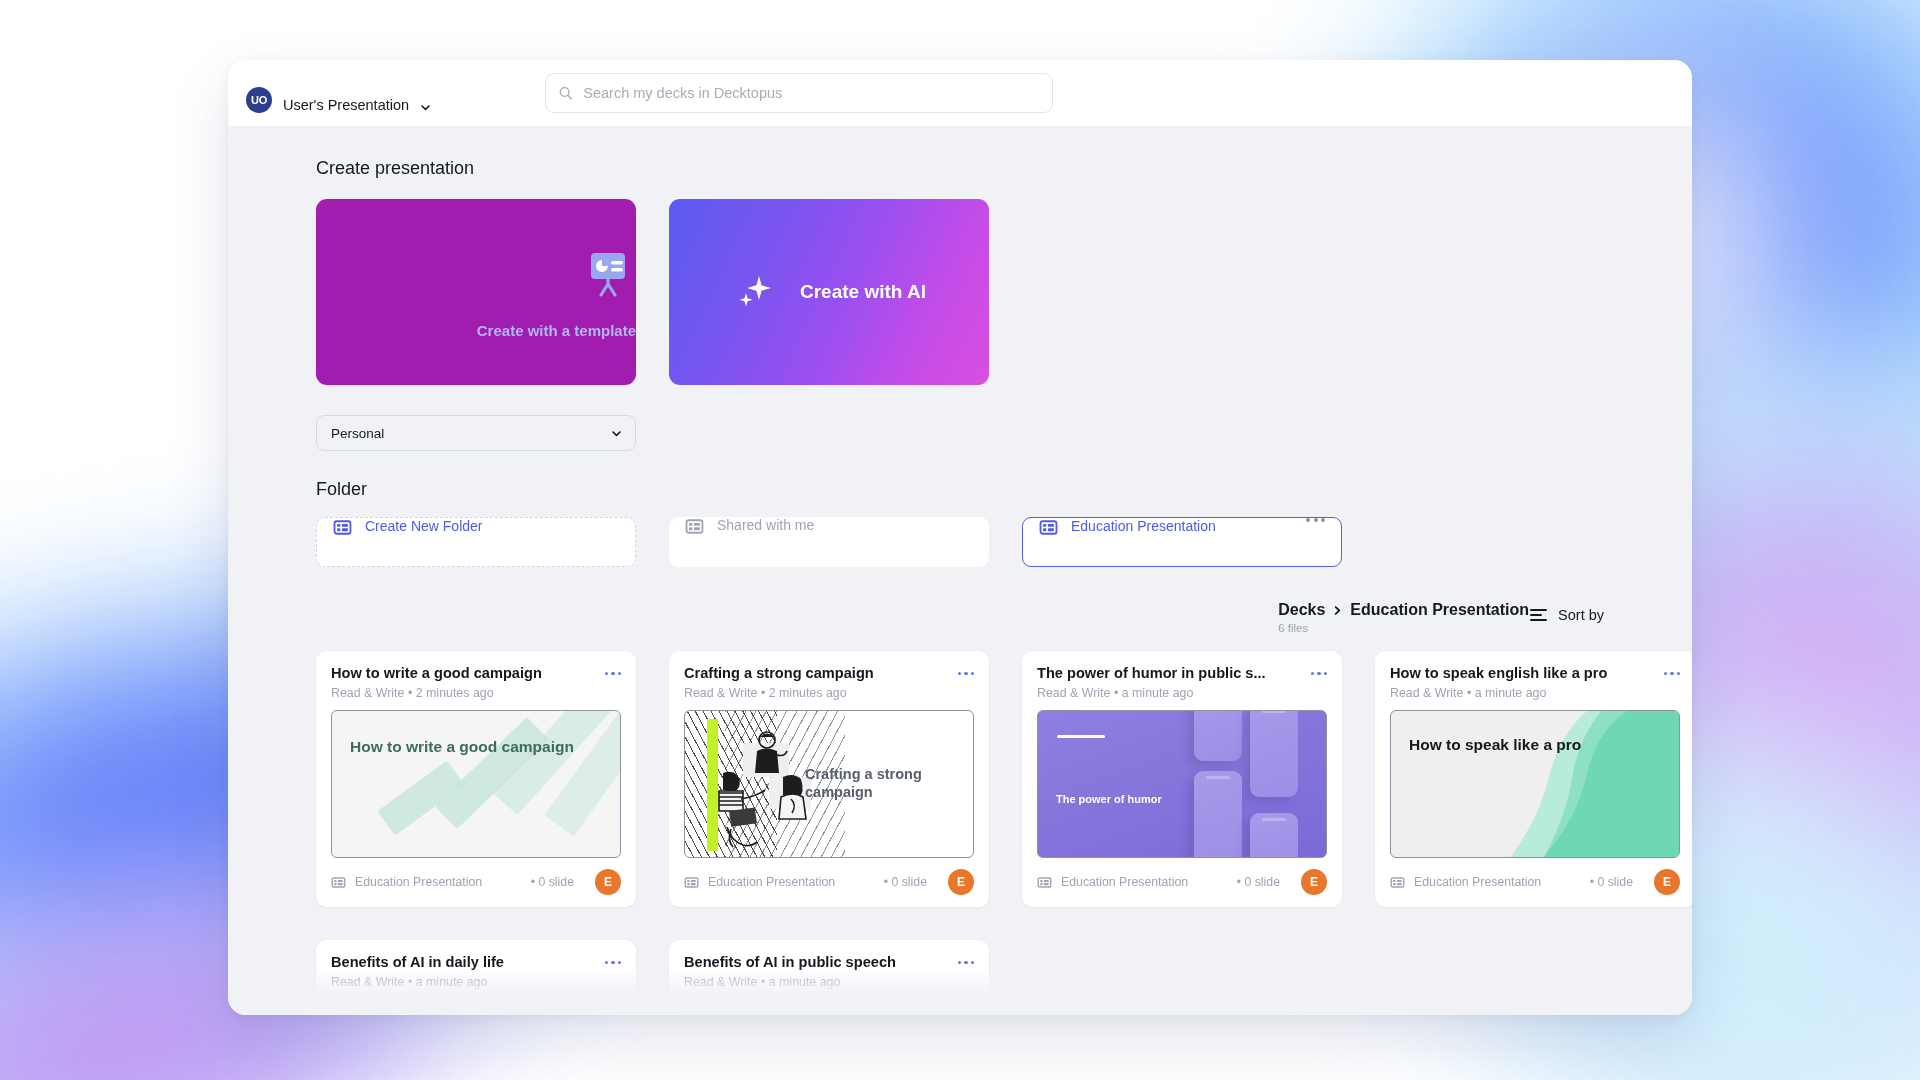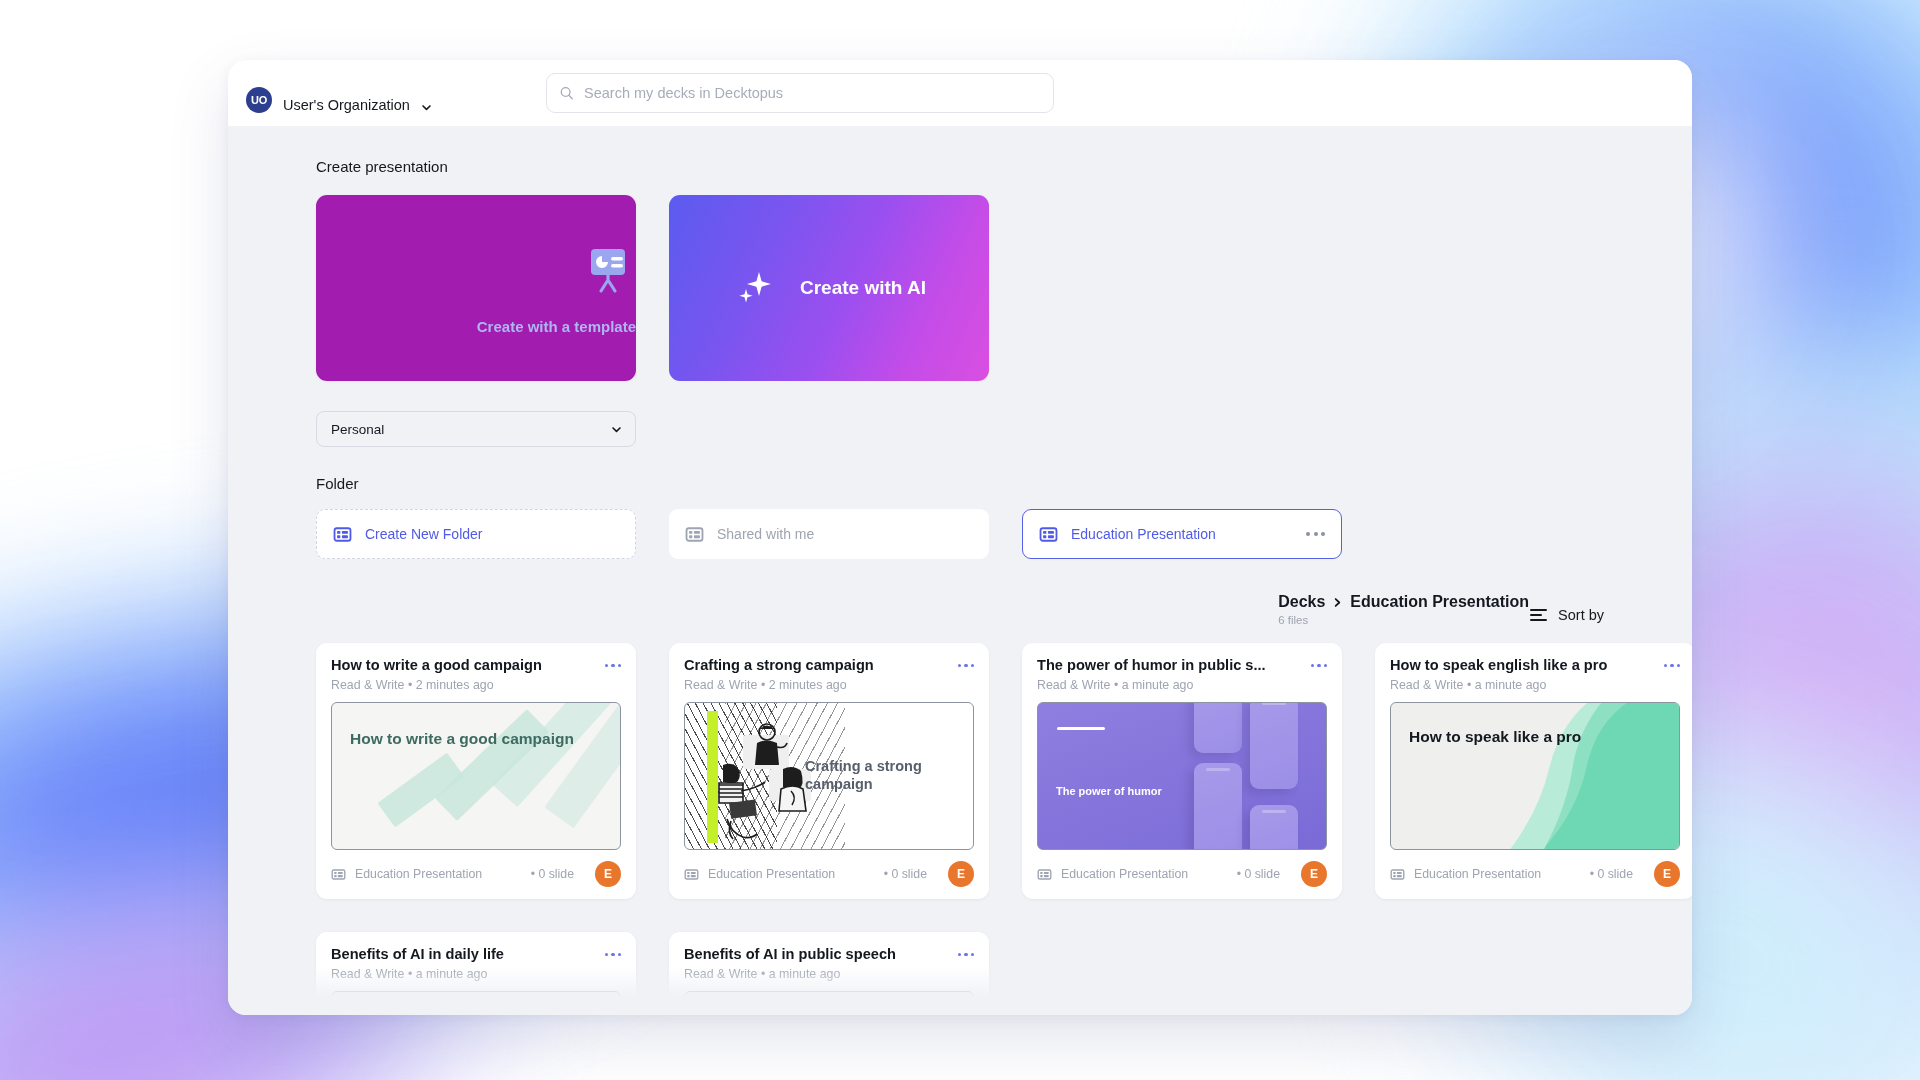--- a/index.html
+++ b/index.html
@@ -82,21 +82,21 @@
   #search-input {
     border: 0; outline: 0; background: transparent;
     font-family: inherit; font-size: 14.5px; color: #1c2230;
     width: 100%;
   }
   #search-input::placeholder { color: #a7acb9; }
 
   
   #content { padding: 32px 0 0 88px; height: calc(100% - 66px); position: relative; }
 
-  .section-label { font-size: 15px; color: #14181f; font-weight: 400; }
+  .section-label { font-size: 18px; color: #14181f; font-weight: 400; }
 
   
   #create-row { display: flex; gap: 33px; margin-top: 20px; }
   .create-card {
     width: 320px; height: 186px;
     border-radius: 11px;
     display: flex; flex-direction: column;
     align-items: center; justify-content: center;
     gap: 20px; cursor: pointer;
   }
@@ -127,40 +127,40 @@
   }
   #workspace-select span { font-size: 13.5px; color: #14181f; }
 
   #folder-label { margin-top: 28px; }
 
   
   #folder-row { display: flex; gap: 33px; margin-top: 17px; }
   .folder-card {
     width: 320px; height: 50px;
     border-radius: 9px;
-    display: flex; align-items: center;
+    display: flex; 
     padding: 0 16px; gap: 13px; cursor: pointer;
     position: relative;
   }
   .f-new { background: #fff; border: 1.5px dashed #cfd4e6; }
   .f-new .f-label { color: #4f5ae8; font-weight: 500; }
   .f-shared { background: #fff; }
   .f-shared .f-label { color: #9ea4b1; }
   .f-active { background: #fff; border: 1.7px solid #5560e8; }
   .f-active .f-label { color: #4f5ae8; font-weight: 500; }
   .f-label { font-size: 14px; }
   .f-dots { position: absolute; right: 16px; display: flex; gap: 3.5px; }
   .f-dots i { width: 4px; height: 4px; border-radius: 50%; background: #8b91a0; display: block; }
 
   
   #crumb-row { display: flex; align-items: flex-start; justify-content: flex-end; margin-top: 34px; padding-right: 88px; }
   #crumb-main { font-size: 16px; font-weight: 700; color: #14181f; display: flex; align-items: center; gap: 7px; }
   #crumb-chevron { width: 11px; height: 11px; }
   #crumb-count { font-size: 11.5px; color: #9ea4b1; margin-top: 3px; }
-  #sort-by { display: flex; align-items: center; gap: 9px; cursor: pointer; margin-top: 14px; }
+  #sort-by { display: flex; align-items: center; gap: 9px; cursor: pointer; margin-top: 6px; }
   #sort-label { font-size: 14.5px; color: #14181f; }
 
   
   #deck-grid {
     display: grid;
     grid-template-columns: repeat(4, 320px);
     gap: 33px 33px;
     margin-top: 17px;
   }
   .deck-card {
@@ -250,21 +250,21 @@
   <div class="blob blob-e"></div>
   <div class="blob blob-f"></div>
 </div>
 
 <div id="app-window">
 
   <div id="topbar">
 
     <div id="org-switcher">
       <div id="org-avatar">UO</div>
-      <div id="org-name">User's Organization</div>
+      <div id="org-name">User's Presentation</div>
       <svg class="caret" viewBox="0 0 12 12">
         <path d="M2.2 4.3 L6 8.1 L9.8 4.3" fill="none" stroke="#14181f" stroke-width="1.7" stroke-linecap="round" stroke-linejoin="round"></path>
       </svg>
     </div>
 
     <div id="search-wrap">
       <svg width="16" height="16" viewBox="0 0 16 16">
         <circle cx="7" cy="7" r="4.6" fill="none" stroke="#a7acb9" stroke-width="1.4"></circle>
         <line x1="10.4" y1="10.4" x2="14" y2="14" stroke="#a7acb9" stroke-width="1.4" stroke-linecap="round"></line>
       </svg>

